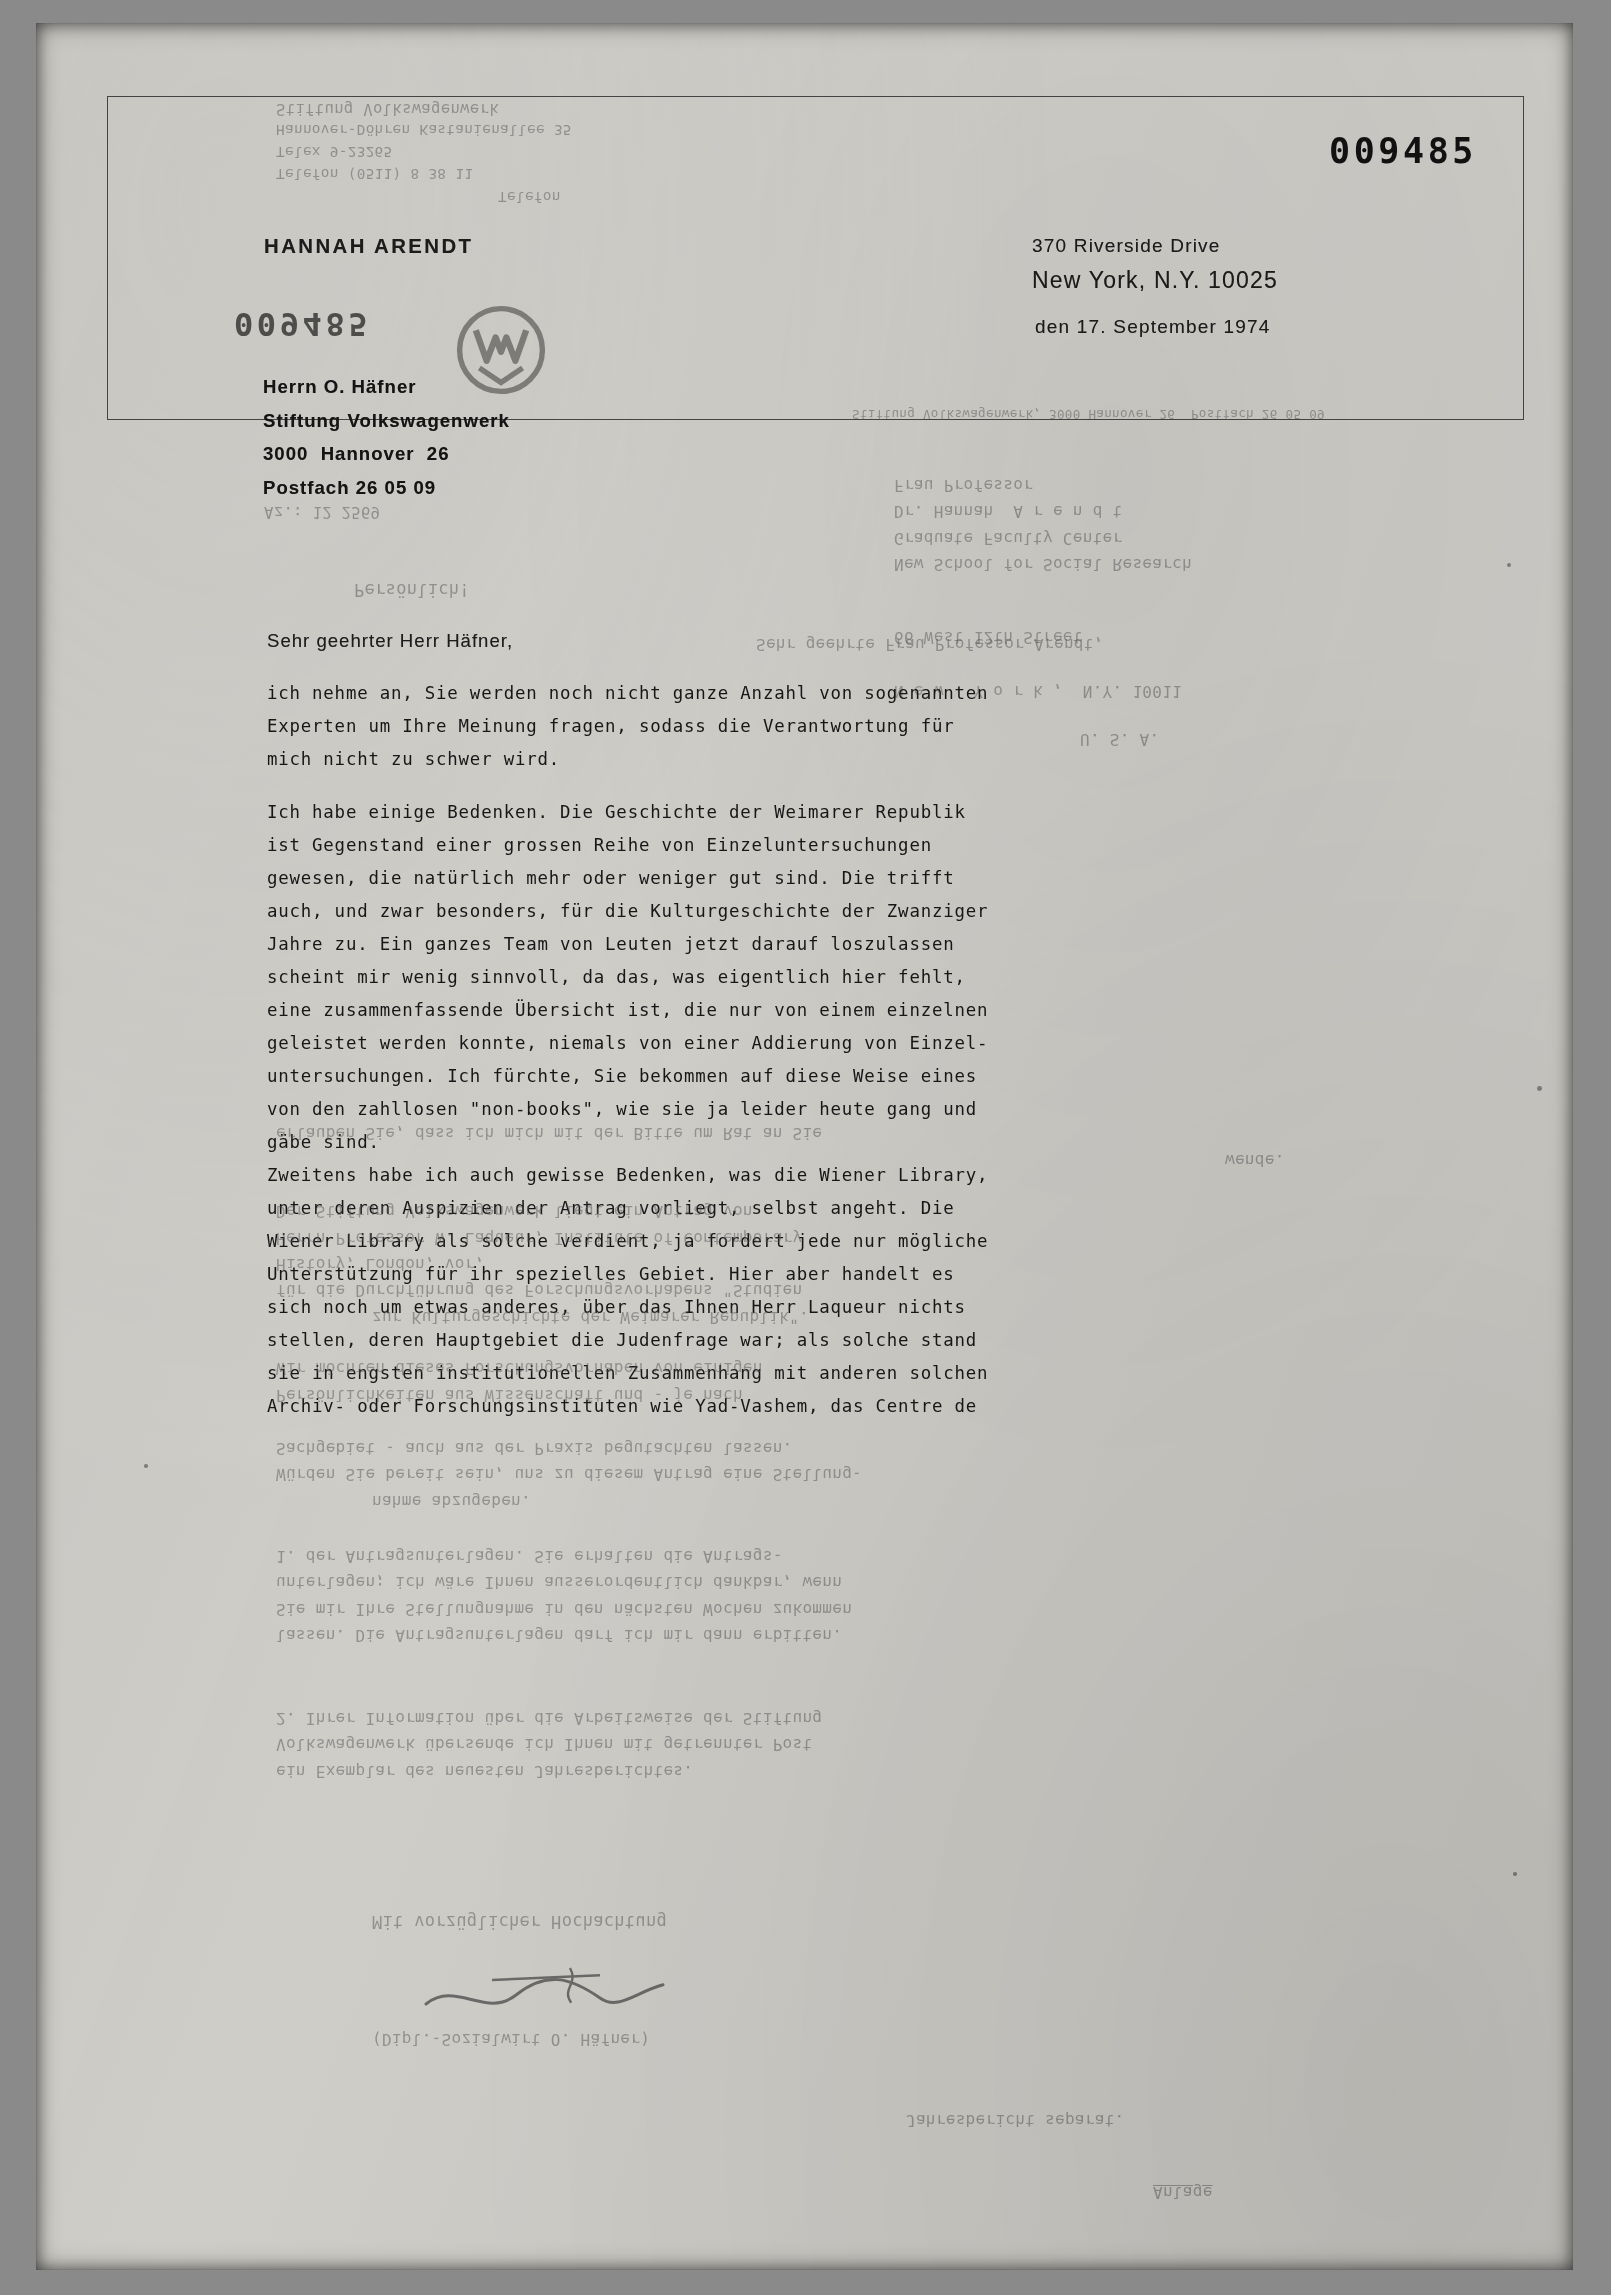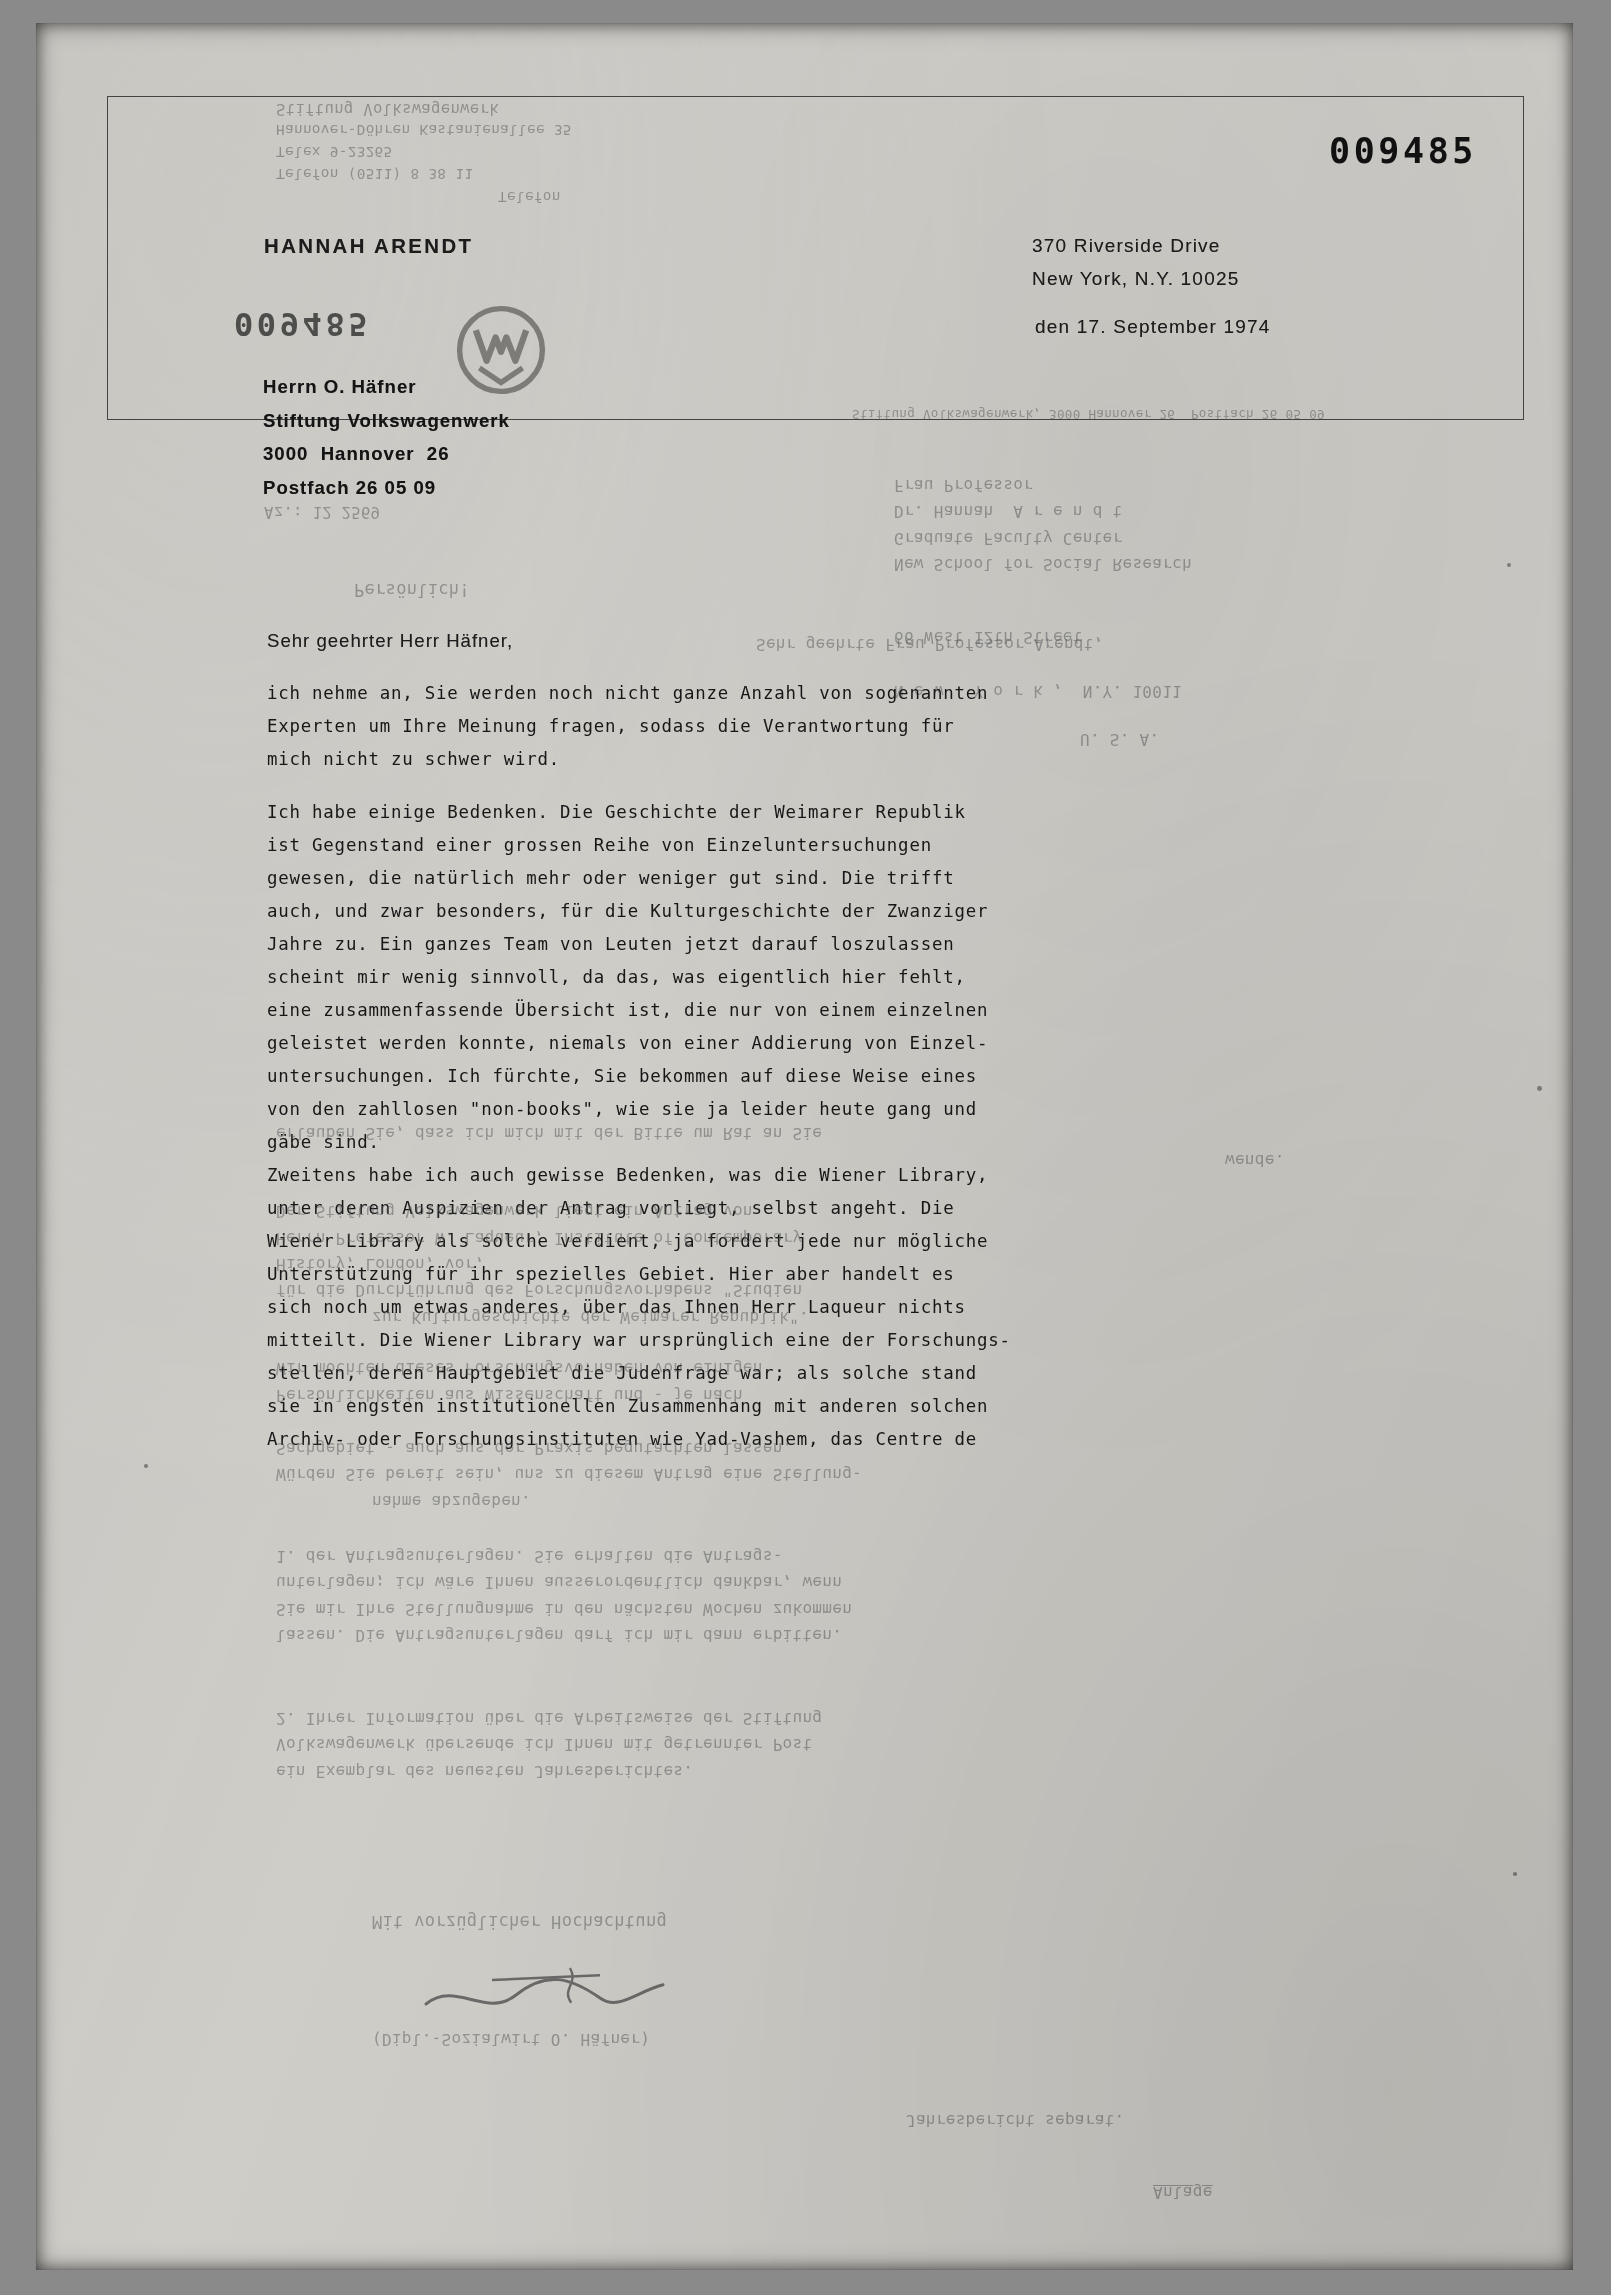--- a/index.html
+++ b/index.html
@@ -194,21 +194,21 @@
 
     <div class="vw-logo">
       <svg viewBox="0 0 100 100" width="90" height="90">
         <circle cx="50" cy="50" r="46" fill="none" stroke="#3c3c3c" stroke-width="6"></circle>
         <path d="M22 28 L34 62 L44 36 L50 52 L56 36 L66 62 L78 28" fill="none" stroke="#3c3c3c" stroke-width="7" stroke-linejoin="round"></path>
         <path d="M26 70 L50 86 L74 70" fill="none" stroke="#3c3c3c" stroke-width="6"></path>
       </svg>
     </div>
 
     <div class="typed" style="left:996px; top:213px; font-size:19px; letter-spacing:1.2px;text-align:center;">370 Riverside Drive</div>
-    <div class="typed" style="left:996px; top:246px; font-size:19px; letter-spacing:1.2px;">New York, N.Y. 10025</div>
+    <div class="typed" style="left:996px; top:246px; font-size:23px; letter-spacing:1.2px;">New York, N.Y. 10025</div>
     <div class="typed" style="left:999px; top:294px; font-size:19px; letter-spacing:1.2px;">den 17. September 1974</div>
 
     <div class="ghost rot" style="left:816px; top:384px; font-size:12.6px;">Stiftung Volkswagenwerk, 3000 Hannover 26  Postfach 26 05 09</div>
 
     <div class="addr-line typed" style="left:227px; top:347px;">Herrn O. Häfner</div>
     <div class="addr-line typed" style="left:227px; top:381px;">Stiftung Volkswagenwerk</div>
     <div class="addr-line typed" style="left:227px; top:414px;">3000  Hannover  26</div>
     <div class="addr-line typed" style="left:227px; top:448px;">Postfach 26 05 09</div>
 
     <div class="ghost rot" style="left:858px; top:454px; font-size:16px;">Frau Professor</div>
@@ -244,21 +244,20 @@
       <div class="line">geleistet werden konnte, niemals von einer Addierung von Einzel-</div>
       <div class="line">untersuchungen. Ich fürchte, Sie bekommen auf diese Weise eines</div>
       <div class="line">von den zahllosen "non-books", wie sie ja leider heute gang und</div>
       <div class="line">gäbe sind.</div>
 
       <div class="line">Zweitens habe ich auch gewisse Bedenken, was die Wiener Library,</div>
       <div class="line">unter deren Auspizien der Antrag vorliegt, selbst angeht. Die</div>
       <div class="line">Wiener Library als solche verdient, ja fordert jede nur mögliche</div>
       <div class="line">Unterstützung für ihr spezielles Gebiet. Hier aber handelt es</div>
       <div class="line">sich noch um etwas anderes, über das Ihnen Herr Laqueur nichts</div>
-      <div class="line">mitteilt. Die Wiener Library war ursprünglich eine der Forschungs-</div>
       <div class="line">stellen, deren Hauptgebiet die Judenfrage war; als solche stand</div>
       <div class="line">sie in engsten institutionellen Zusammenhang mit anderen solchen</div>
       <div class="line">Archiv- oder Forschungsinstituten wie Yad-Vashem, das Centre de</div>
     </div>
 
     <div class="ghost rot" style="left:240px; top:1102px; font-size:16px;">erlauben Sie, dass ich mich mit der Bitte um Rat an Sie</div>
     <div class="ghost rot" style="left:1189px; top:1129px; font-size:16px;">wende.</div>
     <div class="ghost rot" style="left:240px; top:1180px; font-size:16px;">Der Stiftung Volkswagenwerk liegt ein Antrag von</div>
     <div class="ghost rot" style="left:240px; top:1207px; font-size:16px;">Herrn Professor W. Laqueur, Institute of Contemporary</div>
     <div class="ghost rot" style="left:240px; top:1233px; font-size:16px;">History, London, vor,</div>

